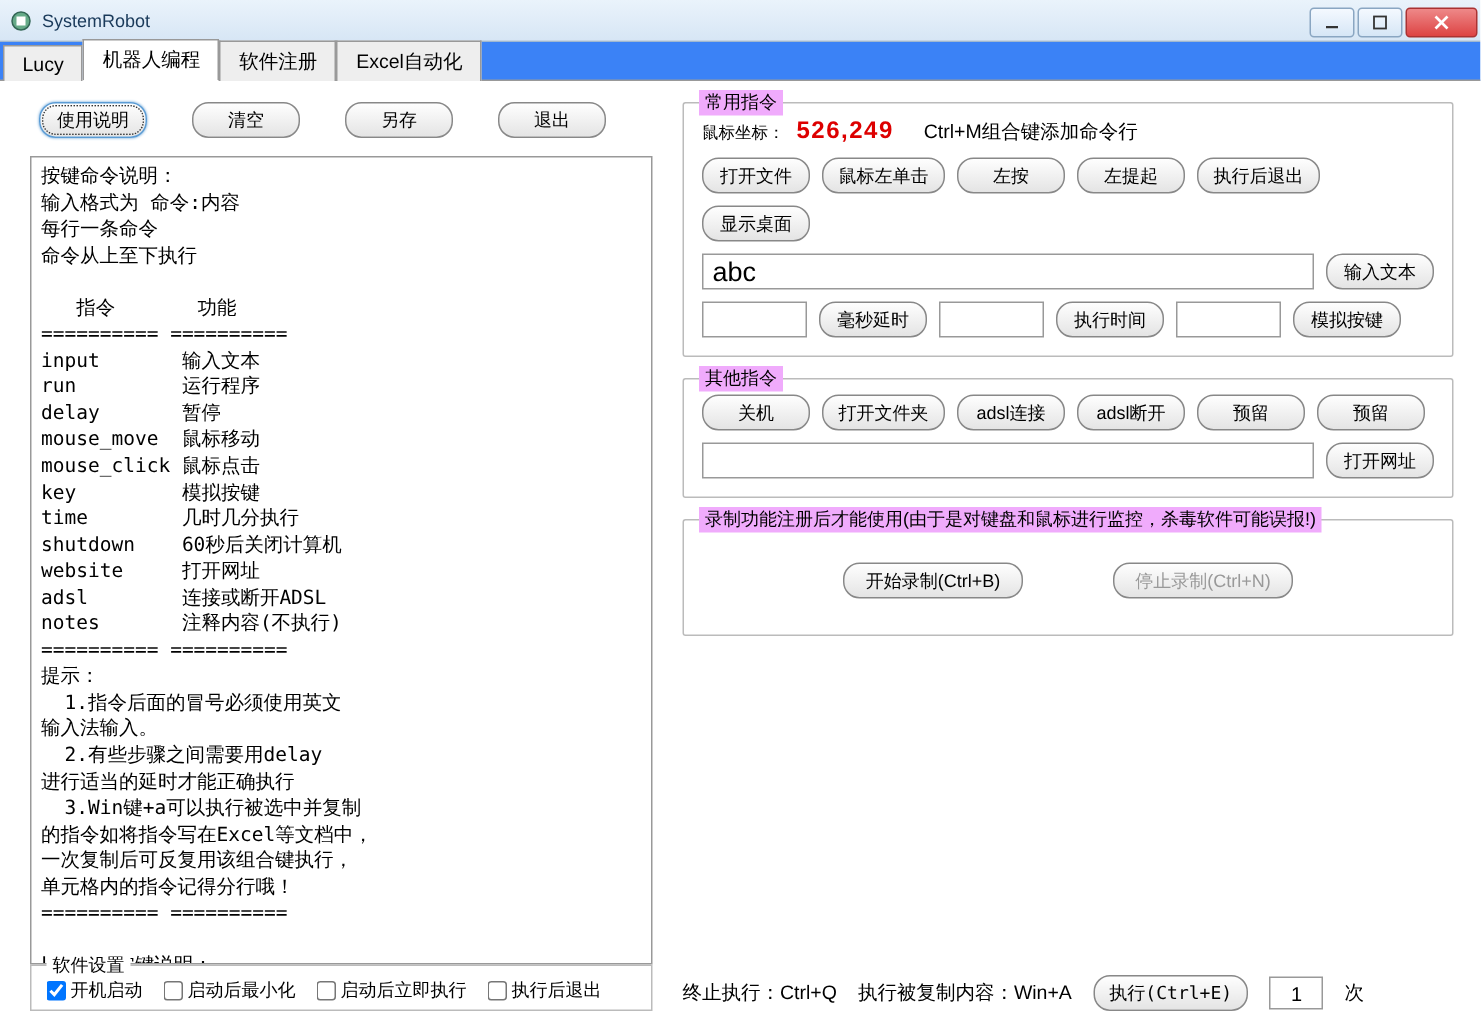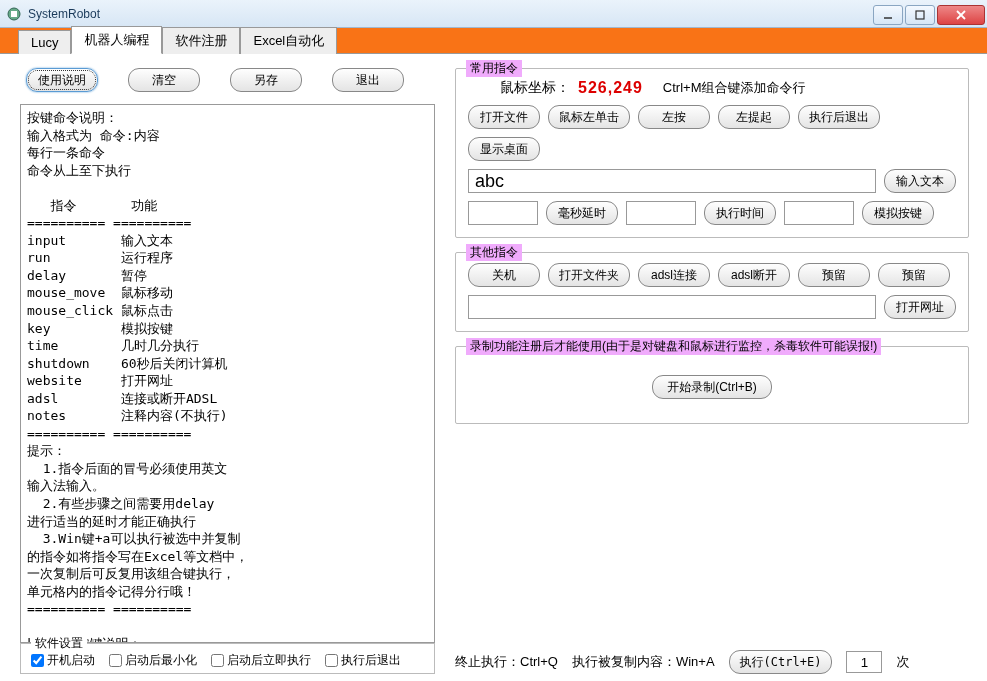--- a/index.html
+++ b/index.html
@@ -31,23 +31,23 @@
   border-radius: 3px;
   display: flex; align-items: center; justify-content: center;
   font-size: 11px;
 }
 .win-close { width:48px; background: linear-gradient(#e88,#d44); color:#fff; border-color:#a33; }
 
 .tabbar {
   height: 26px;
   display: flex;
   align-items: flex-end;
-  padding-left: 18px;
+  padding-left: 2px;
   border-bottom: 1px solid #999;
-  background: #f97316;
+  background: #3b82f6;
 }
 .tab {
   padding: 4px 12px;
   border: 1px solid #999;
   border-bottom: none;
   background: #eee;
   margin-right: 0px;
   font-size: 13px;
   position: relative;
   top: 1px;
@@ -91,21 +91,21 @@
 }
 .fieldset-legend {
   position: absolute;
   top: -9px; left: 10px;
   background: #f0abfc;
   padding: 0 4px;
   font-size: 12px;
 }
 .row { display:flex; align-items:center; gap:8px; margin-bottom:8px; flex-wrap:wrap;}
 .row:last-child { margin-bottom:0; }
-.label { font-size:14px;margin-left:32px; }
+.label { font-size:11px; }
 .coord { color:#d00; font-weight:bold; font-size:16px; letter-spacing:1px; }
 .hint { font-size:13px; margin-left:12px; }
 .input-long {
   flex:1; height:24px; border:1px solid #999; padding:0 6px; font-size:18px;
 }
 .input-sm { width:70px; height:24px; border:1px solid #999; padding:0 4px; font-size:12px; }
 
 .rec-panel .row { justify-content:center; gap:60px; margin-top:18px;}
 .btn.disabled { color:#999; }
 
@@ -272,20 +272,21 @@
       <div class="row">
         <input class="input-long" style="">
         <button class="btn">打开网址</button>
       </div>
     </fieldset>
 
     <fieldset class="fieldset rec-panel" style="padding-bottom:24px;">
       <span class="fieldset-legend">录制功能注册后才能使用(由于是对键盘和鼠标进行监控，杀毒软件可能误报!)</span>
       <div class="row">
         <button class="btn" style="min-width:120px">开始录制(Ctrl+B)</button>
+        <button class="btn disabled" style="min-width:120px">停止录制(Ctrl+N)</button>
       </div>
     </fieldset>
 
     <div style="flex:1"></div>
 
     <div class="footer-row">
       <span>终止执行：Ctrl+Q</span>
       <span>执行被复制内容：Win+A</span>
       <button class="btn">执行(Ctrl+E)</button>
       <input class="count-inp" value="1" style="">

